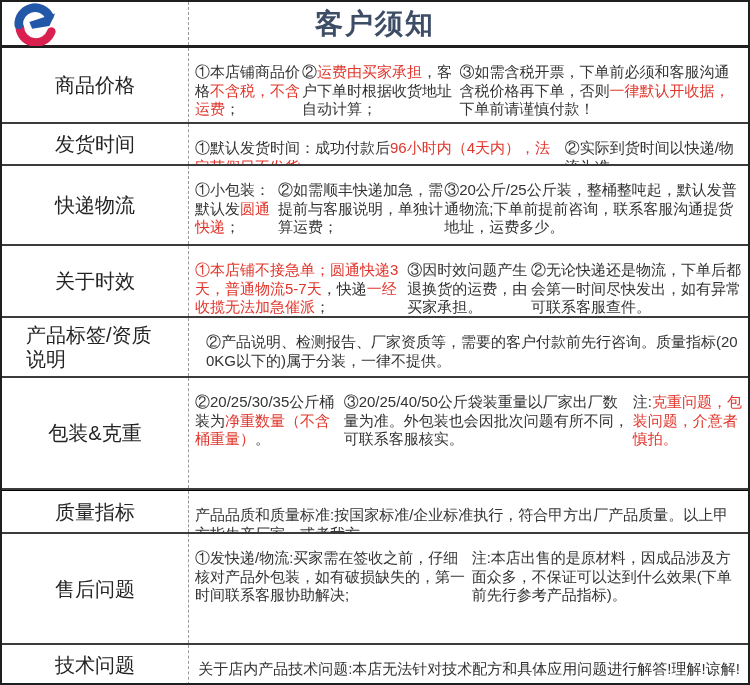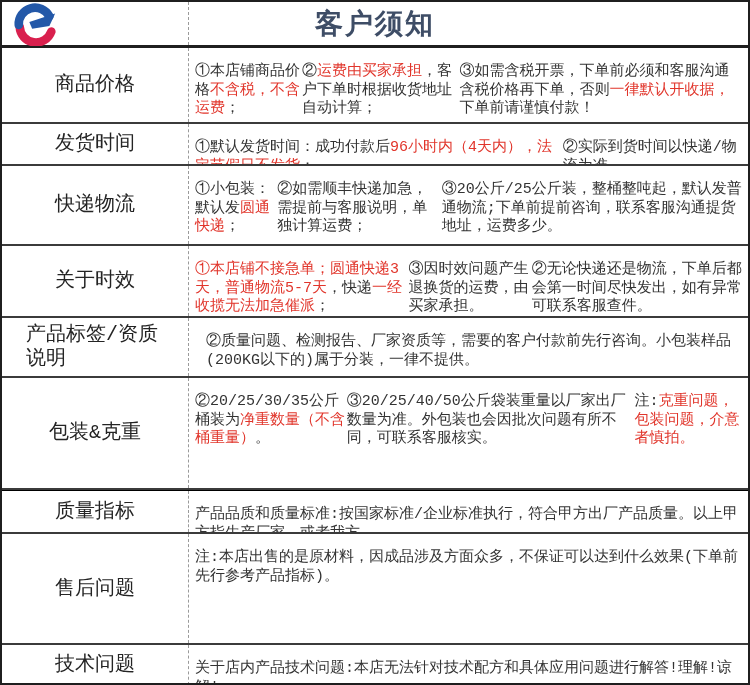--- a/index.html
+++ b/index.html
@@ -2,21 +2,21 @@
 <html><head>
 <meta charset="utf-8">
 <style>
   html,body{margin:0;padding:0;background:#fff;}
   .page{
     position:relative;
     width:750px;height:685px;
     box-sizing:border-box;
     border:2px solid #1f1f1f;
     background:#fff;
-    font-family:Liberation Mono, monospace;
+    font-family:Liberation Sans, sans-serif;
     overflow:hidden;
   }
   .header{
     position:relative;
     height:46px;
     border-bottom:3px solid #1f1f1f;
     display:flex;
     box-sizing:border-box;
   }
   .logo-cell{
@@ -111,40 +111,41 @@
         <div class="label-cell">关于时效</div>
         <div class="content-cell">
           <p><span class="red">①本店铺不接急单；圆通快递3天，普通物流5-7天</span><span>，快递</span><span class="red">一经收揽无法加急催派</span><span>；</span></p>
           <p><span>③因时效问题产生退换货的运费，由买家承担。</span></p>
           <p><span>②无论快递还是物流，下单后都会第一时间尽快发出，如有异常可联系客服查件。</span></p>
         </div>
       </div>
       <div class="row" style="height: 60px; gap: 11px;">
         <div class="label-cell">产品标签/资质说明</div>
         <div class="content-cell">
-          <p><span>②质量问题、检测报告、厂家资质等，需要的客户付款前先行咨询。小包装样品(200KG以下的)属于分装，一律不提供。</span></p>
+          <p><span>②产品说明、检测报告、厂家资质等，需要的客户付款前先行咨询。质量指标(200KG以下的)属于分装，一律不提供。</span></p>
         </div>
       </div>
       <div class="row" style="height: 112px;">
         <div class="label-cell">包装&amp;克重</div>
         <div class="content-cell">
           <p><span>②20/25/30/35公斤桶装为</span><span class="red">净重数量（不含桶重量）</span><span>。</span></p>
           <p><span>③20/25/40/50公斤袋装重量以厂家出厂数量为准。外包装也会因批次问题有所不同，可联系客服核实。</span></p>
           <p><span>注:</span><span class="red">克重问题，包装问题，介意者慎拍。</span></p>
         </div>
       </div>
       <div class="row thick" style="height: 44px;">
         <div class="label-cell">质量指标</div>
         <div class="content-cell">
           <p><span>产品品质和质量标准:按国家标准/企业标准执行，符合甲方出厂产品质量。以上甲方指生产厂家，或者我方。</span></p>
         </div>
       </div>
       <div class="row" style="height: 111px;">
         <div class="label-cell">售后问题</div>
         <div class="content-cell">
+          <p><span>①发快递/物流:买家需在签收之前，仔细核对产品外包装，如有破损缺失的，第一时间联系客服协助解决;</span></p>
           <p><span>注:本店出售的是原材料，因成品涉及方面众多，不保证可以达到什么效果(下单前先行参考产品指标)。</span></p>
         </div>
       </div>
       <div class="row" style="height: 40px;">
         <div class="label-cell">技术问题</div>
         <div class="content-cell">
           <p><span>关于店内产品技术问题:本店无法针对技术配方和具体应用问题进行解答!理解!谅解!</span></p>
         </div>
       </div>
     </div>

